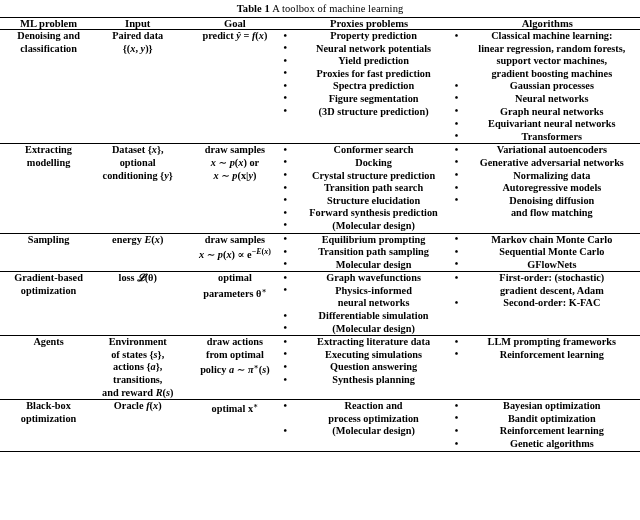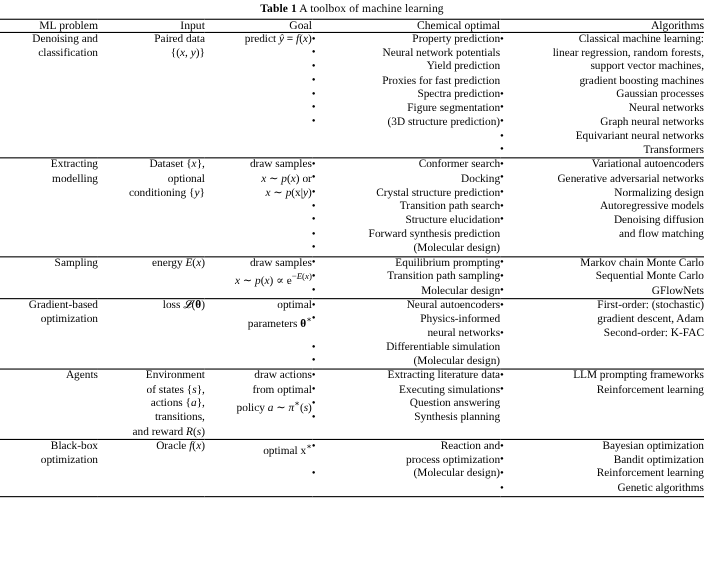--- a/index.html
+++ b/index.html
@@ -34,22 +34,22 @@
   }
   table.tbl {
     width: 640px;
     border-collapse: collapse;
     table-layout: fixed;
     font-size: 10.3px;
   }
   table.tbl td, table.tbl th {
     vertical-align: top;
     padding: 0;
-    text-align: right;
-    font-weight: normal;
+    text-align: center;
+    font-weight: bold;
   }
   .rule-top td {
     border-top: 1.6px solid #000;
   }
   .rule-mid td {
     border-top: 0.9px solid #000;
   }
   .rule-bottom td {
     border-top: 1.6px solid #000;
   }
@@ -106,21 +106,21 @@
         <col class="c2">
         <col class="c3">
         <col class="c4">
         <col class="c5">
     </colgroup>
     <tbody id="tbody">
         <tr class="hdr rule-top">
           <td class="c1">ML problem</td>
           <td class="c2">Input</td>
           <td class="c3">Goal</td>
-          <td class="c4">Chemical optimal</td>
+          <td class="c4">Proxies problems</td>
           <td class="c5">Algorithms</td>
         </tr>
         <tr class="body-row rule-mid">
           <td class="c1">
             <span class="ln">Denoising and</span>
             <span class="ln">classification</span>
           </td>
           <td class="c2">
             <span class="ln">Paired data</span>
             <span class="ln">{(<i class="mi">x</i>, <i class="mi">y</i>)}</span>
@@ -176,21 +176,21 @@
               <li><span class="bullet">•</span><span>Transition path search</span></li>
               <li><span class="bullet">•</span><span>Structure elucidation</span></li>
               <li><span class="bullet">•</span><span>Forward synthesis prediction</span></li>
               <li><span class="bullet">•</span><span>(Molecular design)</span></li>
             </ul>
           </td>
           <td class="c5">
             <ul class="bl">
               <li><span class="bullet">•</span><span>Variational autoencoders</span></li>
               <li><span class="bullet">•</span><span>Generative adversarial networks</span></li>
-              <li><span class="bullet">•</span><span>Normalizing design</span></li>
+              <li><span class="bullet">•</span><span>Normalizing data</span></li>
               <li><span class="bullet">•</span><span>Autoregressive models</span></li>
               <li><span class="bullet">•</span><span>Denoising diffusion</span></li>
               <li style="padding-left: 9px;"><span>and flow matching</span></li>
             </ul>
           </td>
         </tr>
         <tr class="body-row rule-mid">
           <td class="c1">
             <span class="ln">Sampling</span>
           </td>
@@ -223,21 +223,21 @@
           </td>
           <td class="c2">
             <span class="ln">loss <i class="mi">𝓛</i>(<span class="mathserif"><b>θ</b></span>)</span>
           </td>
           <td class="c3">
             <span class="ln">optimal</span>
             <span class="ln">parameters <span class="mathserif"><b>θ</b></span><sup class="star">∗</sup></span>
           </td>
           <td class="c4">
             <ul class="bl">
-              <li><span class="bullet">•</span><span>Neural autoencoders</span></li>
+              <li><span class="bullet">•</span><span>Graph wavefunctions</span></li>
               <li><span class="bullet">•</span><span>Physics-informed</span></li>
               <li style="padding-left: 9px;"><span>neural networks</span></li>
               <li><span class="bullet">•</span><span>Differentiable simulation</span></li>
               <li><span class="bullet">•</span><span>(Molecular design)</span></li>
             </ul>
           </td>
           <td class="c5">
             <ul class="bl">
               <li><span class="bullet">•</span><span>First-order: (stochastic)</span></li>
               <li style="padding-left: 9px;"><span>gradient descent, Adam</span></li>

